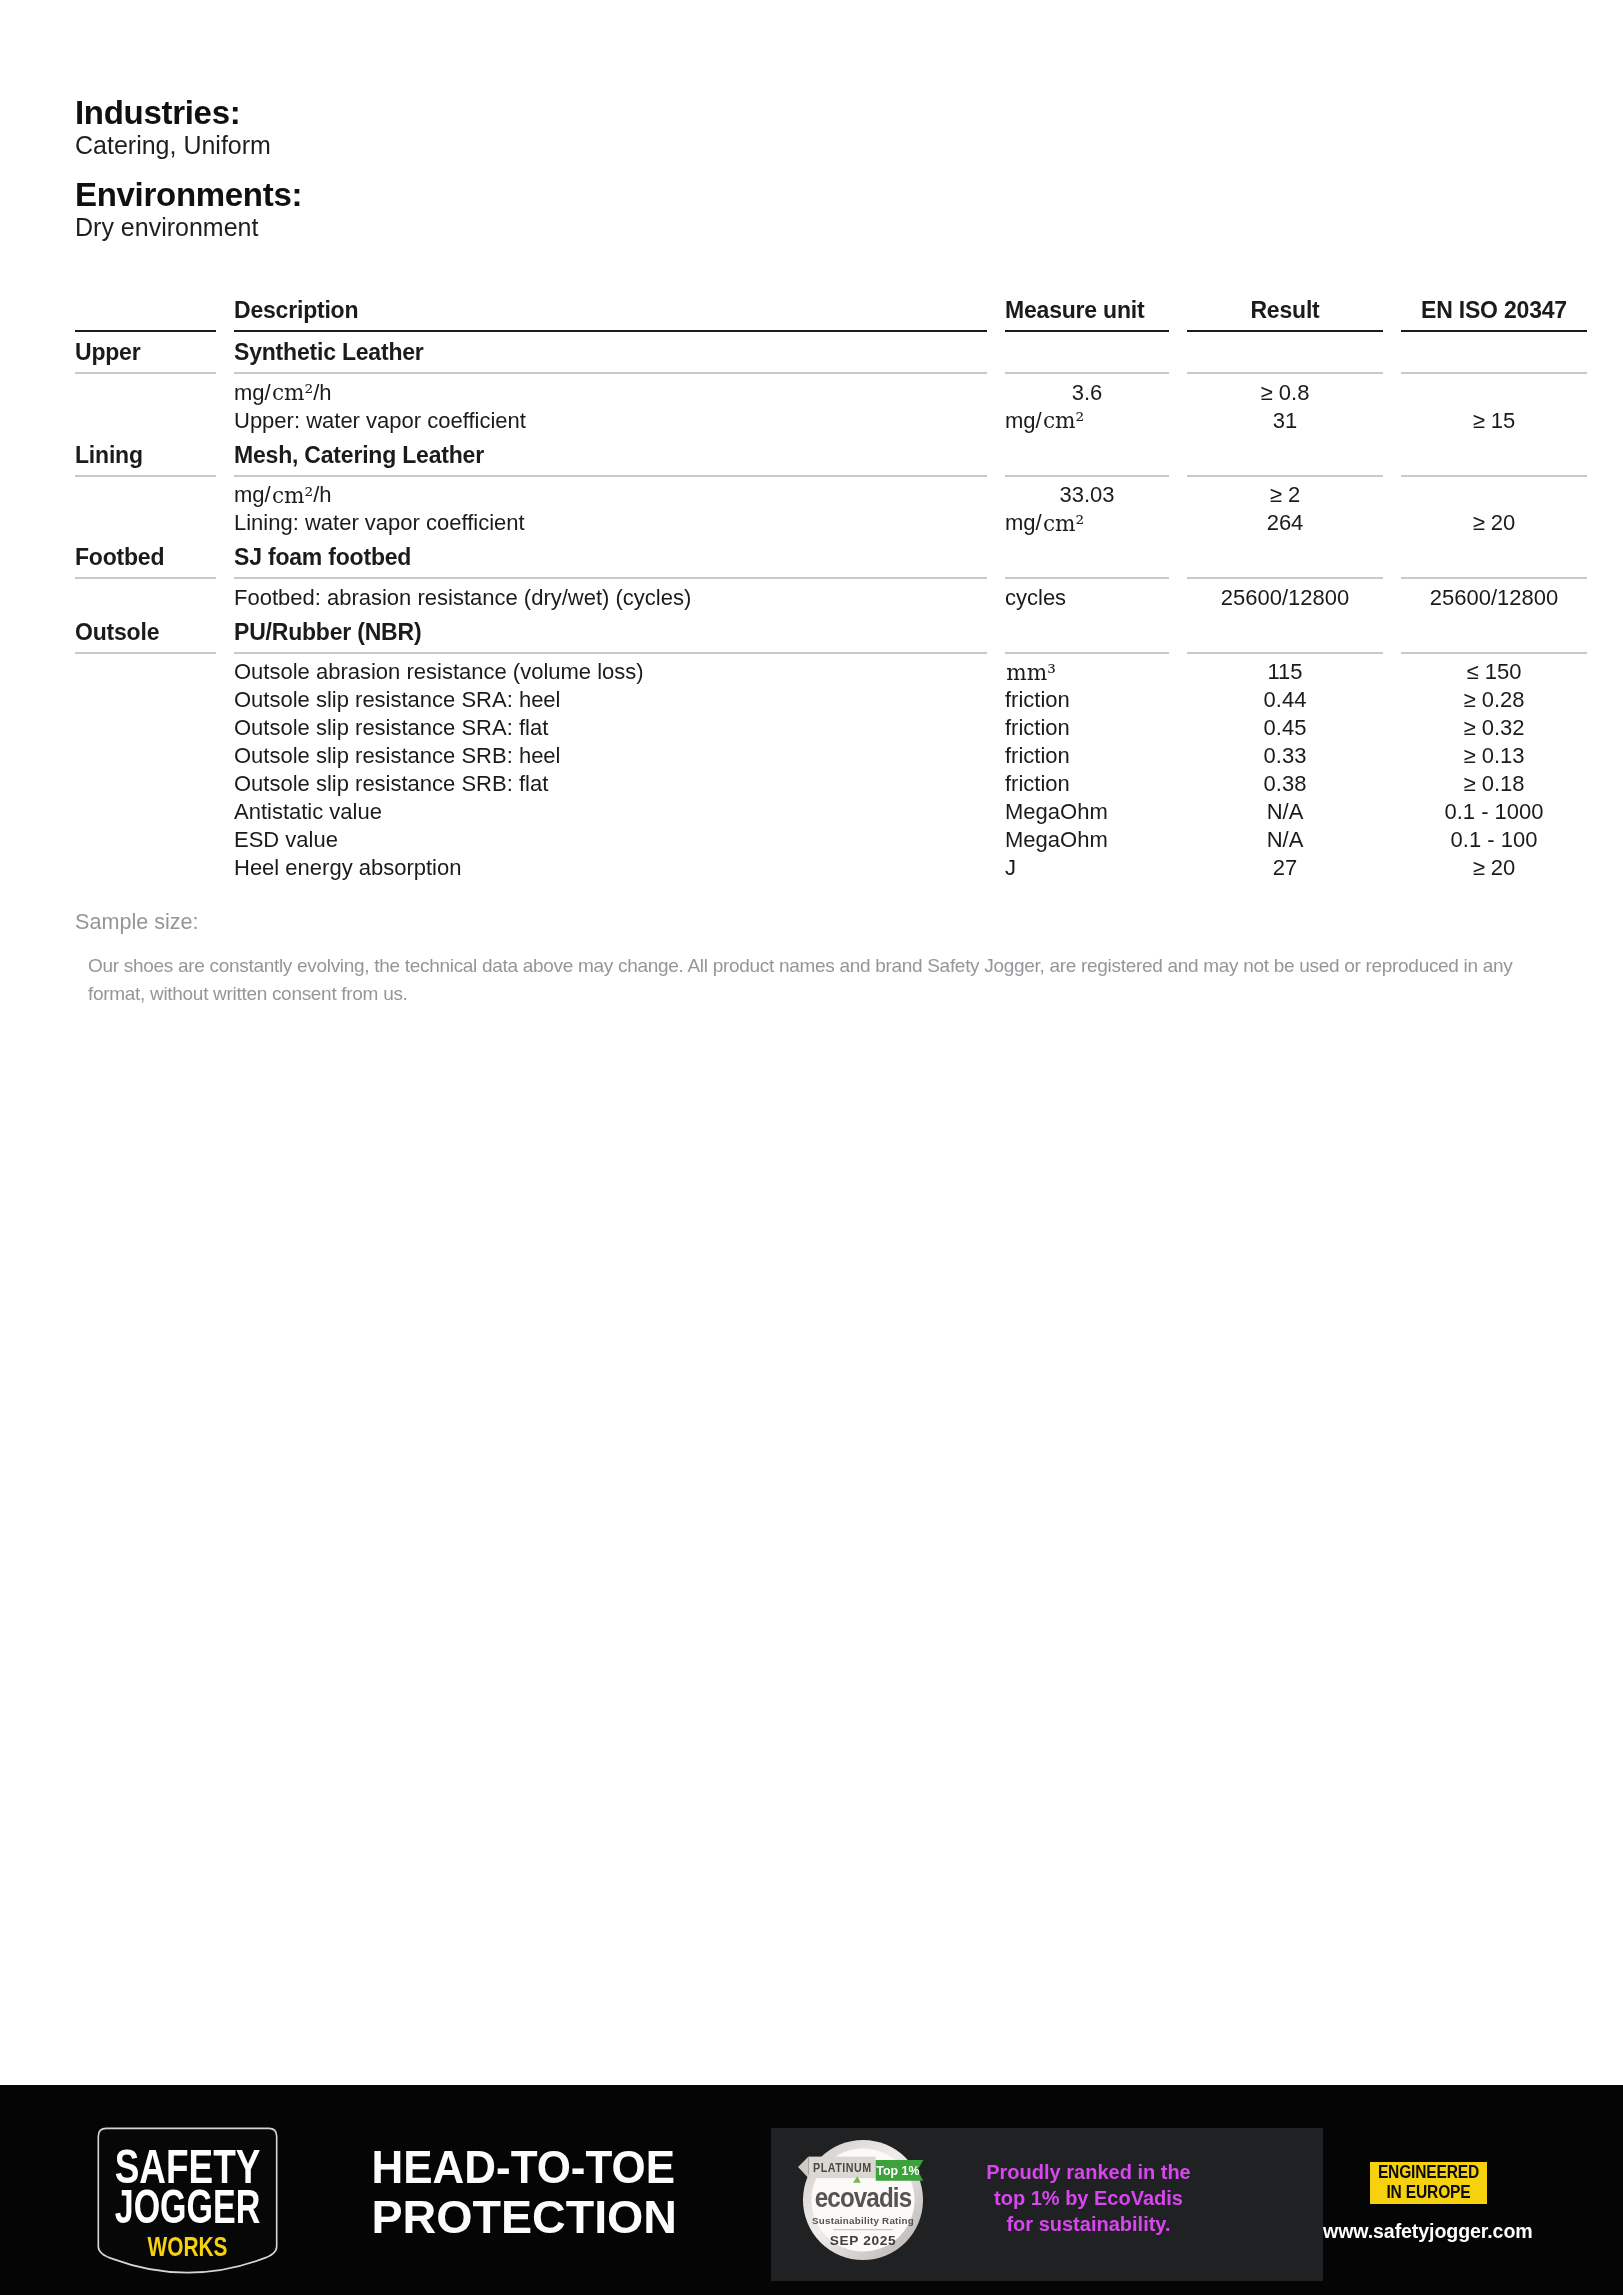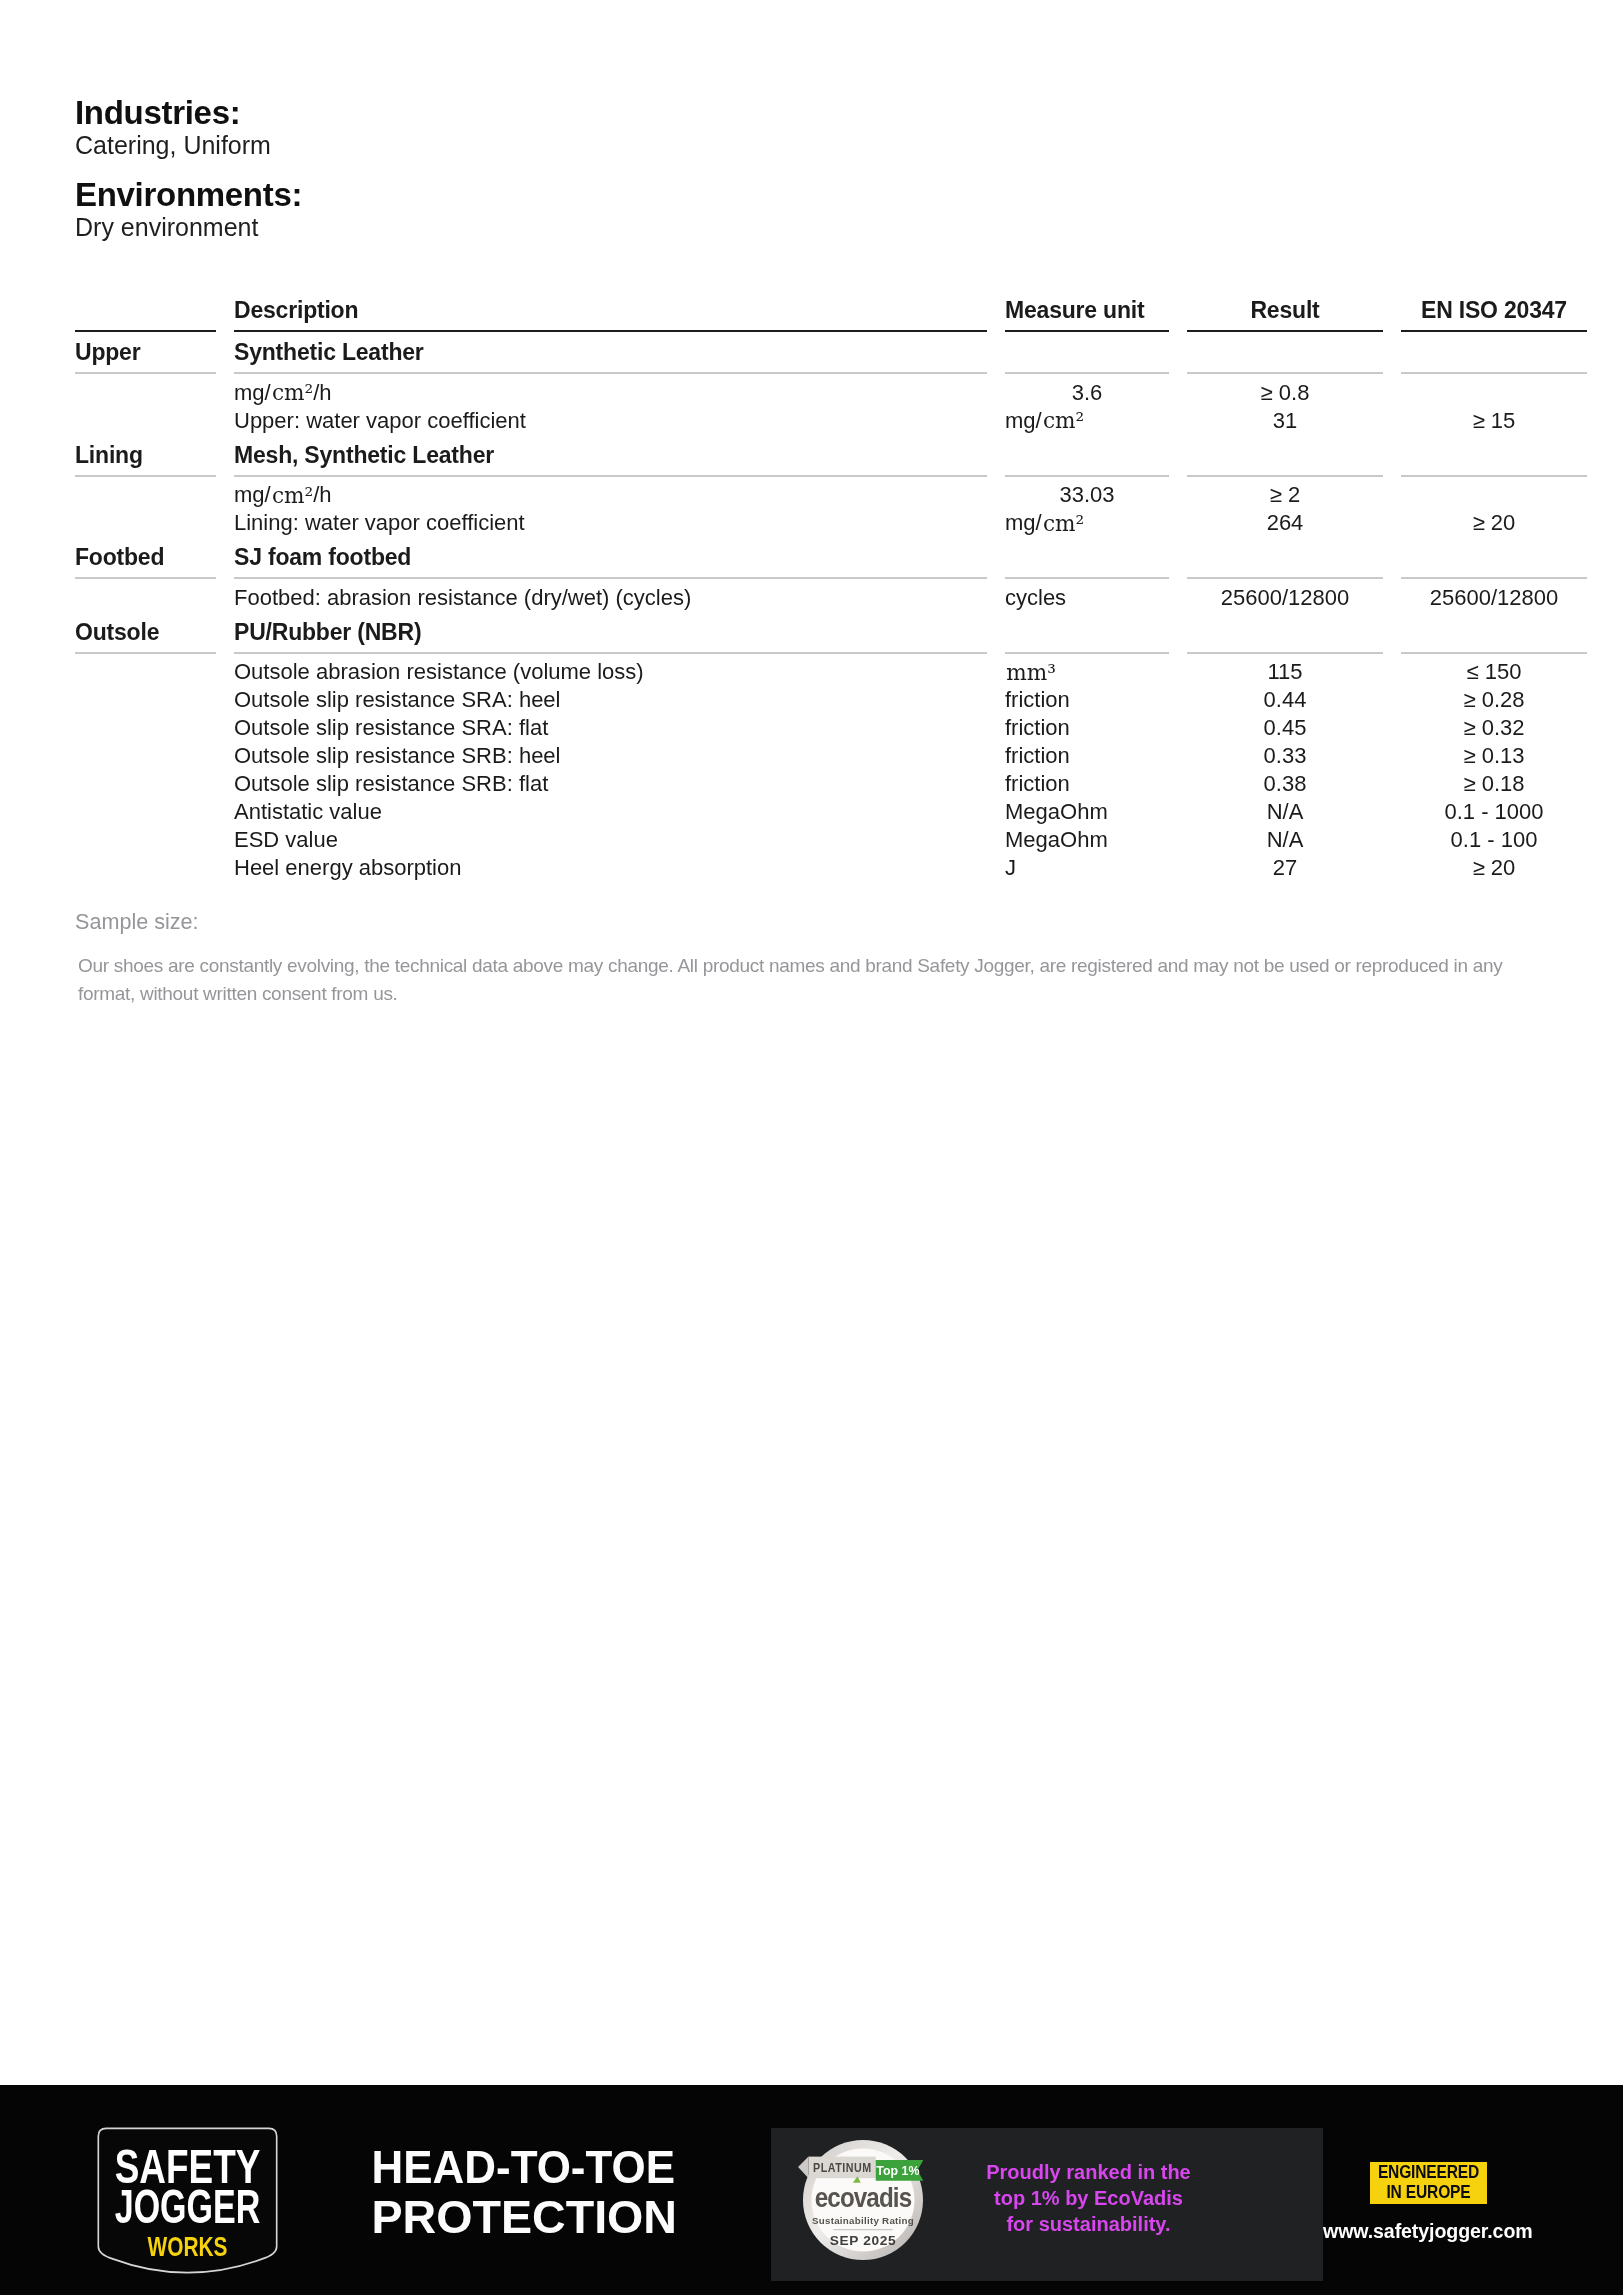--- a/index.html
+++ b/index.html
@@ -23,21 +23,21 @@
   .row.data{height:28px;}
   .row.data.first{margin-top:4.6px;}
   .data .cell{display:flex;align-items:center;font-size:22px;}
   .cell{min-width:0;}
   .c-result,.c-norm{justify-content:center;text-align:center;}
   .head .c-result,.head .c-norm{justify-content:center;}
   .u-serif{font-family:"DejaVu Serif",serif;font-size:21.6px;padding-left:1.3px;}
 
   .muted{color:#95969a;}
   #sample-size{left:75px;top:909px;font-size:21.6px;line-height:26px;}
-  #disclaimer{left:78px;top:952px;width:1472px;font-size:19px;line-height:27.5px;letter-spacing:-0.3px;}
+  #disclaimer{left:88px;top:952px;width:1472px;font-size:19px;line-height:27.5px;letter-spacing:-0.3px;}
 
   
   #footer{position:absolute;left:0;top:2073px;width:1623px;height:222px;background:#050505;margin-top:12px;}
   #brand-badge{position:absolute;left:97px;top:42px;overflow:visible;}
   #headline-svg{position:absolute;left:366px;top:47px;overflow:visible;}
   #eco-panel{position:absolute;left:771px;top:43px;width:552px;height:153px;background:#1f2122;}
   #eco-medal{position:absolute;left:31px;top:11px;overflow:visible;}
   #ranked{position:absolute;left:177px;top:31px;width:281px;text-align:center;
           color:#d946ef;font-size:20px;font-weight:700;line-height:26px;}
   #eng-box{position:absolute;left:1370px;top:77px;width:117px;height:42px;background:#f5d10e;
@@ -82,21 +82,21 @@
       </div>
       <div class="row data">
         <div class="cell c-label"></div>
         <div class="cell c-desc">Upper: water vapor coefficient</div>
         <div class="cell c-unit">mg/<span class="u-serif">cm²</span></div>
         <div class="cell c-result">31</div>
         <div class="cell c-norm">≥ 15</div>
       </div>
       <div class="row grp">
         <div class="cell c-label">Lining</div>
-        <div class="cell c-desc">Mesh, Synthetic Leather</div>
+        <div class="cell c-desc">Mesh, Catering Leather</div>
         <div class="cell c-unit"></div>
         <div class="cell c-result"></div>
         <div class="cell c-norm"></div>
       </div>
       <div class="row data first">
         <div class="cell c-label"></div>
         <div class="cell c-unit">mg/<span class="u-serif">cm²</span> /h</div>
         <div class="cell c-result">33.03</div>
         <div class="cell c-norm">≥ 2</div>
       </div>

